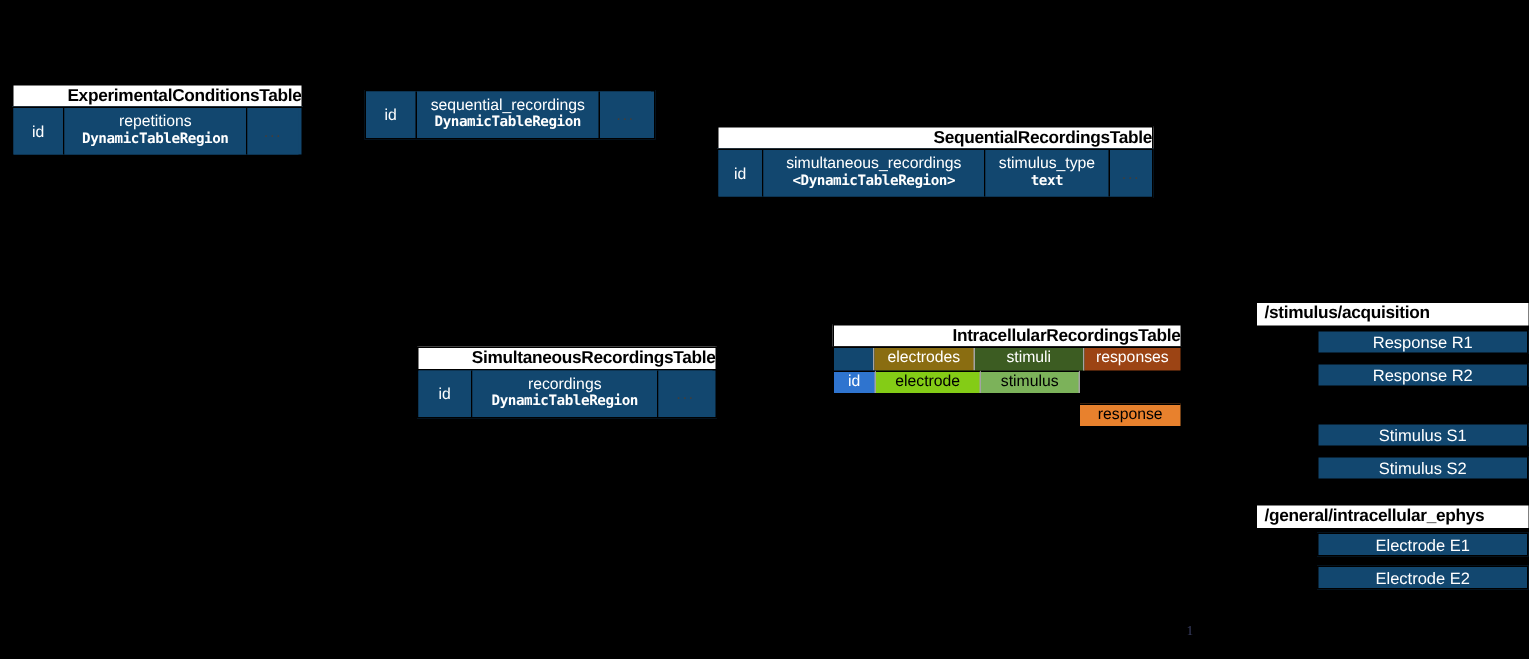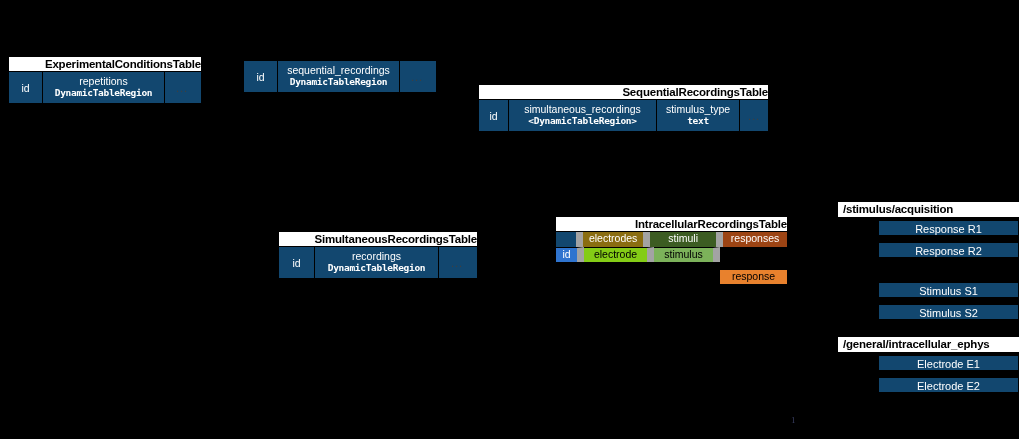--- a/index.html
+++ b/index.html
@@ -91,21 +91,21 @@
   }
   .cat-row {
     display: flex;
   }
   .cat-cell {
     box-sizing: border-box;
     text-align: center;
     font-size: 10.5px;
     line-height: 13px;
     height: 15px;
-    border-right: 7px solid #a3a3a3;
+    border-right: 1px solid #a3a3a3;
     white-space: nowrap;
     overflow: hidden;
   }
   .cat-cell:last-child { border-right: none; }
   .cat-row.top .cat-cell { color: #ffffff; }
   .cat-row.bottom .cat-cell { color: #000000; border-top: 1px solid #000000; }
   .cat-row.bottom .cat-cell.idc { color: #ffffff; }
 
   
   .grp-title {

